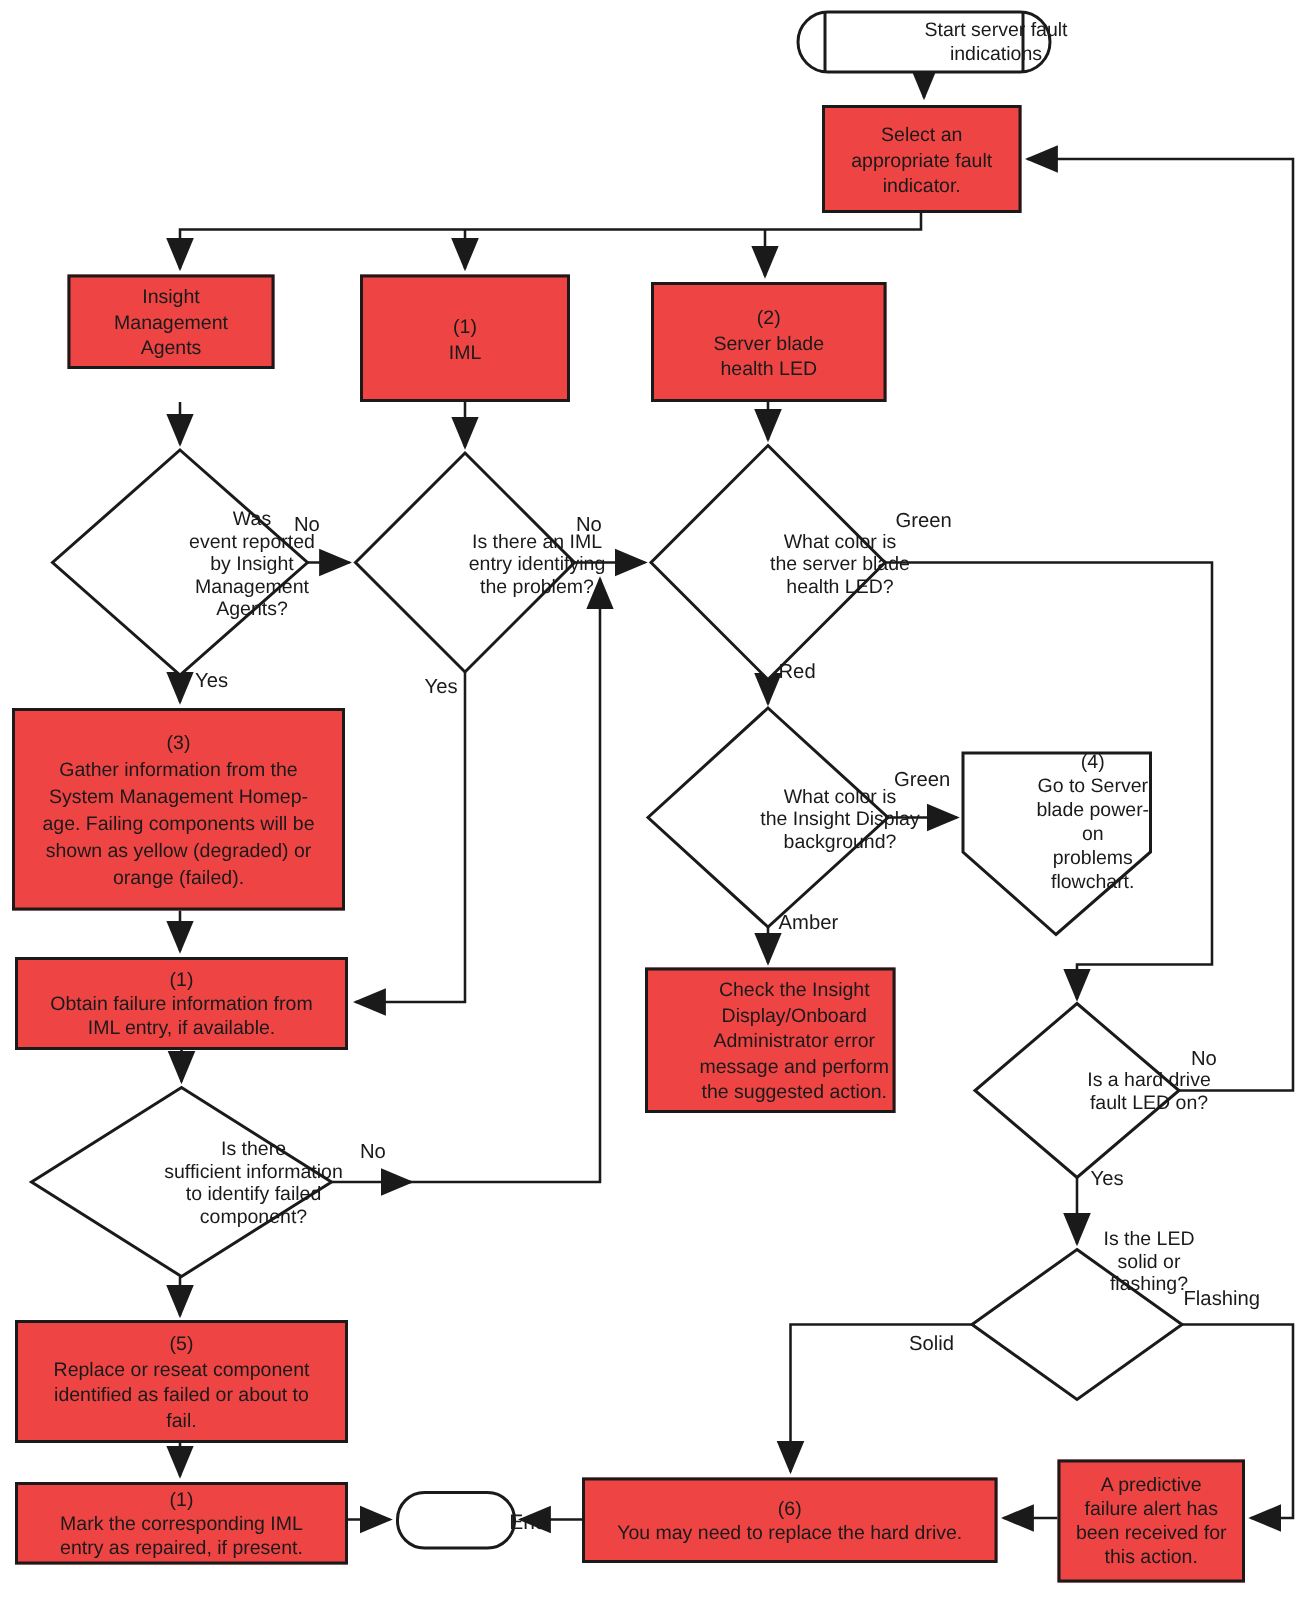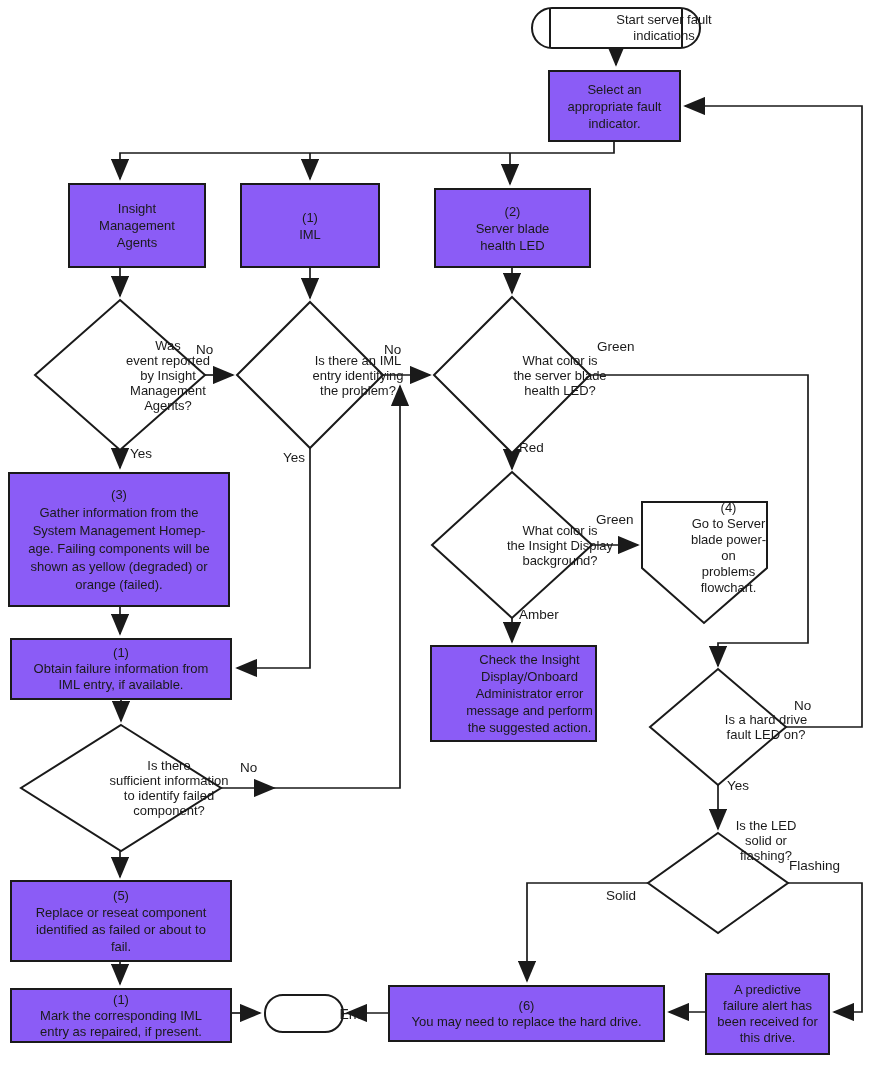--- a/index.html
+++ b/index.html
@@ -10,21 +10,21 @@
     background: #ffffff;
     font-family: "Liberation Sans", "DejaVu Sans", sans-serif;
     color: #1a1a1a;
     overflow: hidden;
   }
   #wires { position: absolute; left: 0; top: 0; }
   .box {
     position: absolute;
     box-sizing: border-box;
     border: 2px solid #1a1a1a;
-    background: #8b5cf6;
+    background: #ef4444;
     display: flex;
     align-items: center;
     justify-content: center;
     text-align: center;
     white-space: pre-line;
     font-size: 13px;
     line-height: 17px;
   }
   .lbl {
     position: absolute;
@@ -115,21 +115,21 @@
       <polygon points="718,669 786,727 718,785 650,727"></polygon>
       <polygon points="718,833 788,883 718,933 648,883"></polygon>
 
       <polygon points="642,502 767,502 767,568 704,623 642,568"></polygon>
     </g>
   </svg>
 
   <div class="box" style="left:548px; top:70px; width:133px; height:72px;">Select an
 appropriate fault
 indicator.</div>
-  <div class="box" style="left:68px; top:183px; width:138px; height:85px;">Insight
+  <div class="box" style="left:45px; top:183px; width:138px; height:63px;">Insight
 Management
 Agents</div>
   <div class="box" style="left:240px; top:183px; width:140px; height:85px;">(1)
 IML</div>
   <div class="box" style="left:434px; top:188px; width:157px; height:80px;">(2)
 Server blade
 health LED</div>
   <div class="box" style="left:8px; top:472px; width:222px; height:135px; line-height:18px;">(3)
 Gather information from the
 System Management Homep-
@@ -149,21 +149,21 @@
 identified as failed or about to
 fail.</div>
   <div class="box" style="left:10px; top:988px; width:222px; height:55px; line-height:16px;">(1)
 Mark the corresponding IML
 entry as repaired, if present.</div>
   <div class="box" style="left:388px; top:985px; width:277px; height:57px; line-height:16px;">(6)
 You may need to replace the hard drive.</div>
   <div class="box" style="left:705px; top:973px; width:125px; height:82px; line-height:16px;">A predictive
 failure alert has
 been received for
-this drive.</div>
+this action.</div>
 
   <div class="lbl" style="left:532px; top:8px; width:168px; height:40px;">Start server fault
 indications</div>
   <div class="lbl" style="left:265px; top:995px; width:78px; height:37px; font-size:14px;">End</div>
   <div class="lbl tight" style="left:35px; top:300px; width:170px; height:150px;">Was
 event reported
 by Insight
 Management
 Agents?</div>
   <div class="lbl tight" style="left:237px; top:302px; width:146px; height:146px;">Is there an IML

